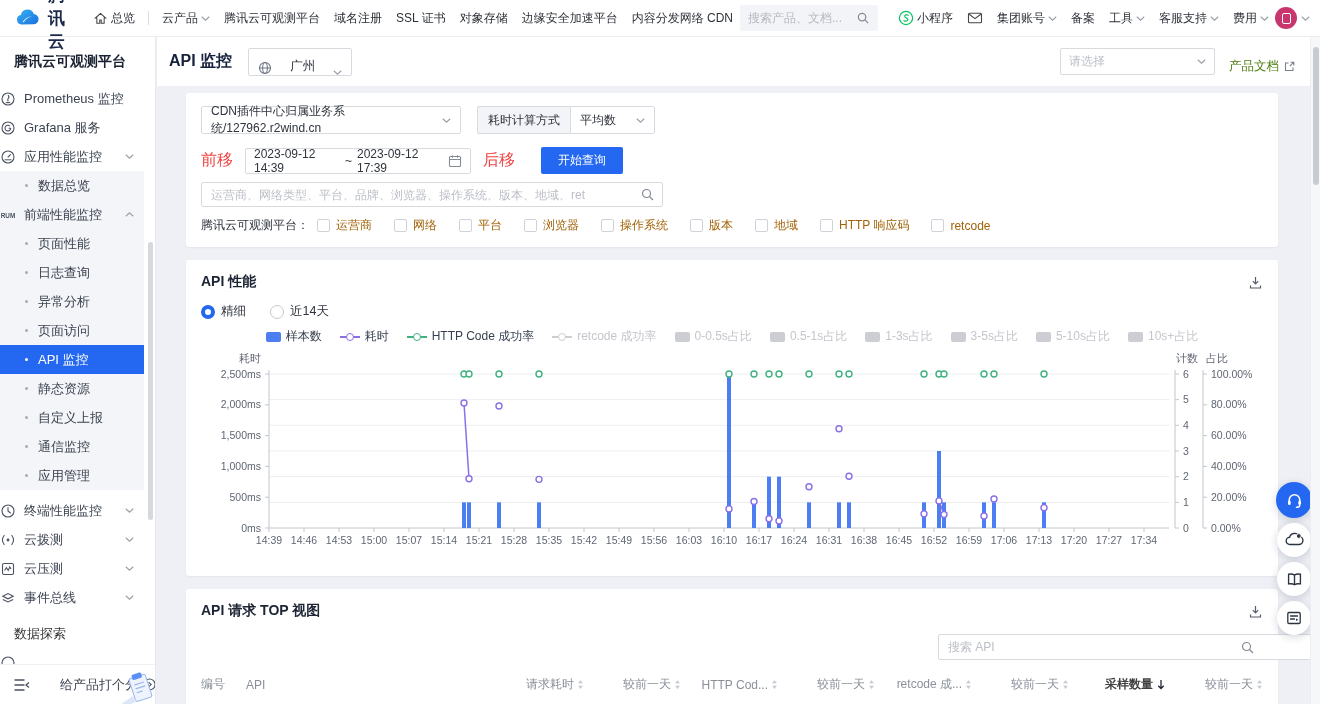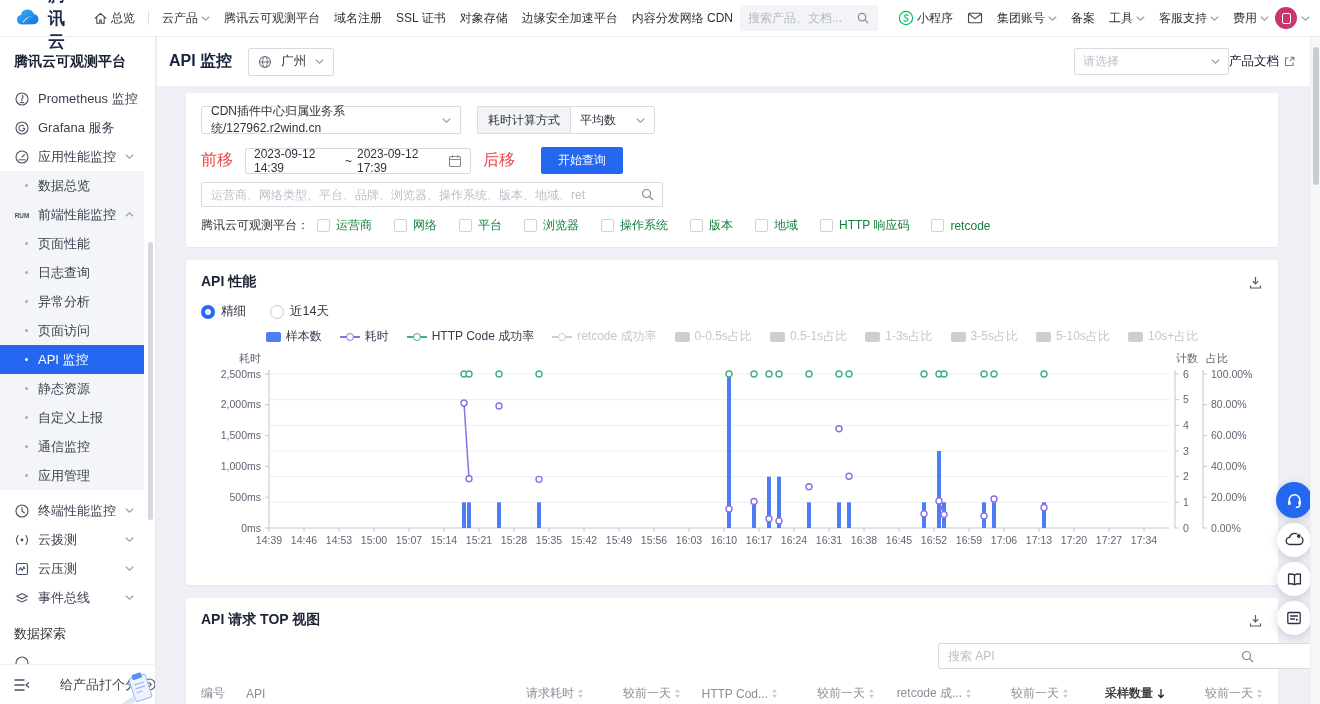--- a/index.html
+++ b/index.html
@@ -19,44 +19,44 @@
 .topright{display:flex;align-items:center;gap:14px;margin-left:20px}
 .tr-item{display:flex;align-items:center;gap:3px;font-size:12px;color:#2d3138;cursor:pointer;white-space:nowrap}
 .avatar-wrap{display:flex;align-items:center;gap:4px;margin-left:6px;cursor:pointer}
 .avatar{width:22px;height:22px;border-radius:50%;background:#c9366e;display:flex;align-items:center;justify-content:center}
 .avatar i{display:block;width:9px;height:11px;border:1.3px solid #fff;border-radius:2px}
 .ico{display:inline-flex;align-items:center;justify-content:center;line-height:0}
 
 
 .sidebar{position:absolute;top:37px;left:0;width:156px;height:667px;background:#fff;border-right:1px solid #e7e9ee;z-index:20;overflow:hidden}
 .sb-title{padding:16px 0 13px 14px;font-size:14px;font-weight:bold;color:#1b2233}
-.sb-item{position:relative;height:29px;display:flex;align-items:center;padding-left:14px;width:144px;font-size:13px;color:#3c4350;cursor:pointer}
+.sb-item{position:relative;height:29px;display:flex;align-items:center;width:144px;font-size:13px;color:#3c4350;cursor:pointer}
 .sb-item .ic{width:16px;height:16px;margin-right:8px;display:inline-flex;align-items:center;justify-content:center;flex:none;line-height:0}
 .sb-item .cr{position:absolute;right:10px;top:12px;line-height:0}
 .sb-item.group{background:#f4f5f9}
 .sb-item.sub{padding-left:38px}
 .sb-item.sub::before{content:"";position:absolute;left:25px;top:13px;width:3px;height:3px;border-radius:50%;background:#a7abb5}
 .sb-item.active{background:#2468f2;color:#fff}
 .sb-item.active::before{background:#fff}
 .sb-heading{padding:13px 0 5px 14px;font-size:13px;color:#333}
 .sb-scrollthumb{position:absolute;right:2px;top:205px;width:5px;height:278px;border-radius:3px;background:#d6d8de;cursor:pointer}
 .sb-footer{position:absolute;left:0;bottom:0;width:156px;height:40px;background:#fff;border-top:1px solid #eef0f3;display:flex;align-items:center;padding:0 0 0 14px;z-index:6;overflow:hidden}
 .collapse{cursor:pointer;line-height:0}
 .rate{display:flex;align-items:center;gap:5px;margin-left:30px;font-size:13px;color:#3c4350;cursor:pointer;white-space:nowrap}
 .clip-art{position:absolute;right:-2px;bottom:-3px;line-height:0}
 
 
 .main{position:absolute;top:37px;left:157px;width:1163px;height:667px;overflow:hidden}
 .page-header{height:49px;background:#fff;display:flex;align-items:center;padding:0 24px 0 12px;gap:16px}
 .page-title{font-size:16px;font-weight:bold;color:#16213c}
-.region-select{display:flex;align-items:center;gap:9px;height:28px;border:1px solid #d8dae0;border-radius:2px;padding:0 9px;background:#fff;font-size:12.5px;color:#2f343d;cursor:pointer}
-.hdr-right{margin-left:auto;display:flex;align-items:center;}
+.region-select{display:flex;align-items:flex-end;gap:18px;height:28px;border:1px solid #d8dae0;border-radius:2px;padding:0 9px;background:#fff;font-size:12.5px;color:#2f343d;cursor:pointer}
+.hdr-right{margin-left:auto;display:flex;align-items:flex-end;gap:14px}
 .ph-select{width:155px;height:27px;border:1px solid #d8dae0;border-radius:2px;background:#fff;display:flex;align-items:center;justify-content:space-between;padding:0 8px;font-size:12px;cursor:pointer}
 .ph-select .ph{color:#bcbfc7}
-.doc-link{display:flex;align-items:center;gap:4px;font-size:12.5px;color:#0f172a;cursor:pointer;text-decoration:none}
+.doc-link{display:flex;align-items:center;gap:4px;font-size:12.5px;color:#4d7c0f;cursor:pointer;text-decoration:none}
 .content{padding:7px 0 0 29px}
 .card{width:1092px;background:#fff;border-radius:3px;margin-bottom:13px;padding:13px 15px;box-shadow:0 1px 2px rgba(26,34,53,.05)}
 
 
 .f-row1{display:flex;gap:16px}
 .sel{height:28px;border:1px solid #d8dae0;border-radius:2px;display:flex;align-items:center;justify-content:space-between;padding:0 9px;font-size:12px;color:#2f343d;cursor:pointer;background:#fff}
 .app-sel{width:260px}
 .inp{height:28px;border:1px solid #d8dae0;border-radius:2px;padding:0 9px;font-size:12px;color:#333;outline:none;font-family:inherit;background:#fff}
 .inp::placeholder{color:#bcbfc7}
 .api-inp,.page-inp{width:278px}
@@ -69,39 +69,39 @@
 .datebox .cal{margin-left:auto;line-height:0}
 .primary-btn{height:27px;padding:0 17px;background:#2468f2;color:#fff;border:none;border-radius:2px;font-size:12px;cursor:pointer;margin-left:14px;font-family:inherit}
 .f-row3{position:relative;margin-top:8px;width:462px}
 .dim-inp{width:462px;height:25px;padding-right:28px}
 .f-row3 .mag{position:absolute;right:8px;top:5px;line-height:0}
 .f-row4{display:flex;align-items:center;margin-top:10px;font-size:12px}
 .cv-label{color:#2f343d}
 .cv-boxes{display:flex;align-items:center;gap:22px;margin-left:8px}
 .cb{display:flex;align-items:center;gap:6px;cursor:pointer}
 .cb i{width:13px;height:13px;border:1px solid #cfd2d9;border-radius:2px;background:#fff;display:inline-block}
-.cb span{color:#15803d}
+.cb span{color:#a16207}
 
 
 .card-head{display:flex;align-items:center;justify-content:space-between}
 .card-title{font-size:14px;font-weight:bold;color:#1d2434}
 .dl-btn{cursor:pointer;line-height:0}
 .radio-row{display:flex;align-items:center;gap:24px;margin-top:12px}
 .radio{display:flex;align-items:center;gap:6px;font-size:12.5px;color:#2f343d;cursor:pointer}
 .rb{width:14px;height:14px;border-radius:50%;border:1px solid #c6c9d1;background:#fff;display:inline-block}
 .rb.on{border:4px solid #2468f2}
 .legend-row{display:flex;align-items:center;justify-content:center;gap:18px;margin-top:8px}
 .lg-item{display:flex;align-items:center;gap:5px;font-size:12px;color:#384050;cursor:pointer;white-space:nowrap}
 .lg-item.dim{color:#c4c6cc}
 .sw-bar{width:15px;height:10px;border-radius:2px;display:inline-block}
 .sw-line{position:relative;width:20px;height:8px;display:inline-block}
 .sw-line .ln{position:absolute;left:0;right:0;top:3px;height:2px;background:currentColor}
 .sw-line .ring{position:absolute;left:6px;top:0;width:8px;height:8px;border:1.5px solid currentColor;border-radius:50%;background:#fff;box-sizing:border-box}
 #perfChart{display:block;margin-top:6px}
-.chart-card{padding-bottom:26px}
+.chart-card{padding-bottom:17px}
 .ax{font-size:10.5px;fill:#5f6672}
 .ax-t{font-size:11px;fill:#5f6672}
 
 
 .table-card{height:180px}
 .search-row{display:flex;justify-content:flex-end;margin-top:14px}
 .api-search{position:relative;width:325px}
 .api-search input{width:390px;height:26px}
 .api-search .mag{position:absolute;right:8px;top:6px;line-height:0}
 .thead{display:flex;align-items:center;margin-top:16px;font-size:12px;color:#8a8f99}

